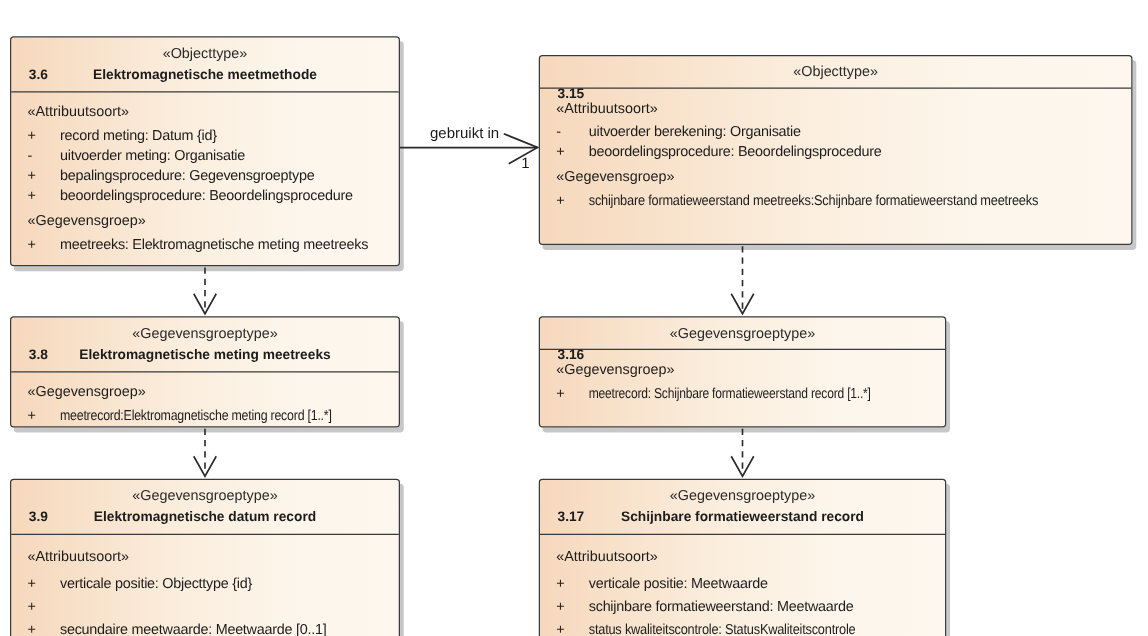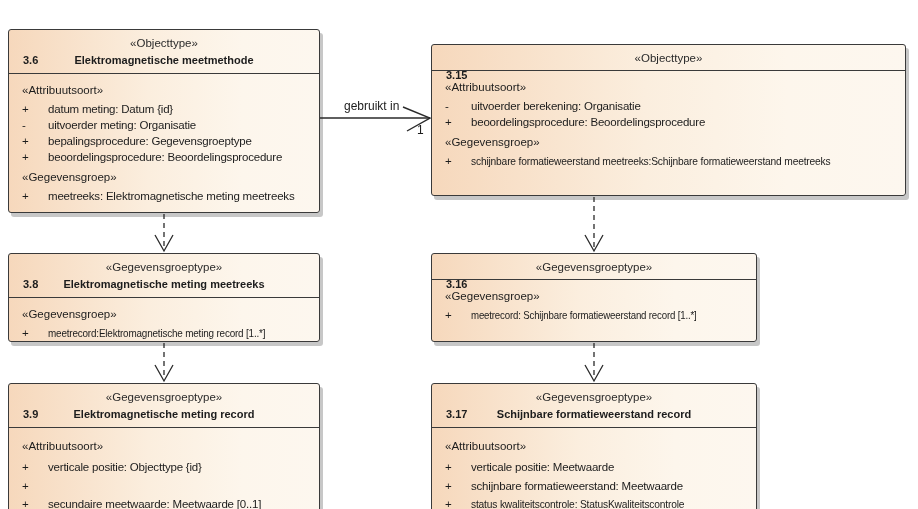--- a/index.html
+++ b/index.html
@@ -97,21 +97,21 @@
       <div class="stereotype">«Objecttype»</div>
       <div class="title-line">
         <span class="box-number">3.6</span>
         <span class="box-title">Elektromagnetische meetmethode</span>
       </div>
     </div>
     <div class="box-body">
       <div class="section-header">«Attribuutsoort»</div>
       <div class="attr-row">
         <span class="vis">+</span>
-        <span class="attr-text">datum meting: Datum {id}</span>
+        <span class="attr-text">record meting: Datum {id}</span>
       </div>
       <div class="attr-row">
         <span class="vis">-</span>
         <span class="attr-text">uitvoerder meting: Organisatie</span>
       </div>
       <div class="attr-row">
         <span class="vis">+</span>
         <span class="attr-text">bepalingsprocedure: Gegevensgroeptype</span>
       </div>
       <div class="attr-row">
@@ -182,21 +182,21 @@
         <span class="attr-text squeeze" style="--sq:0.84">meetrecord: Schijnbare formatieweerstand record [1..*]</span>
       </div>
     </div>
   </div>
 
   <div class="uml-box" style="left:8px; top:363px; width:312px; height:134px;">
     <div class="box-header">
       <div class="stereotype">«Gegevensgroeptype»</div>
       <div class="title-line">
         <span class="box-number">3.9</span>
-        <span class="box-title">Elektromagnetische meting record</span>
+        <span class="box-title">Elektromagnetische datum record</span>
       </div>
     </div>
     <div class="box-body roomy">
       <div class="section-header">«Attribuutsoort»</div>
       <div class="attr-row">
         <span class="vis">+</span>
         <span class="attr-text">verticale positie: Objecttype {id}</span>
       </div>
       <div class="attr-row">
         <span class="vis">+</span>

